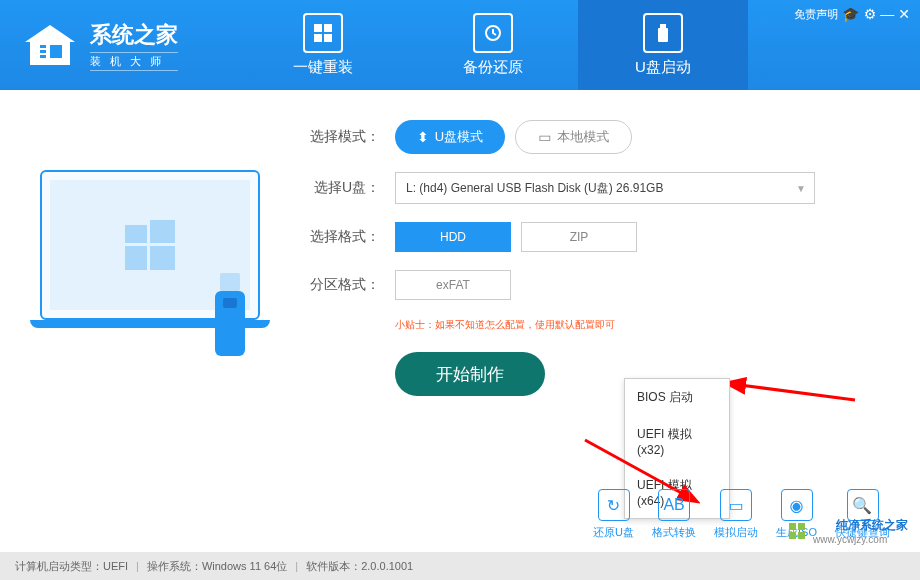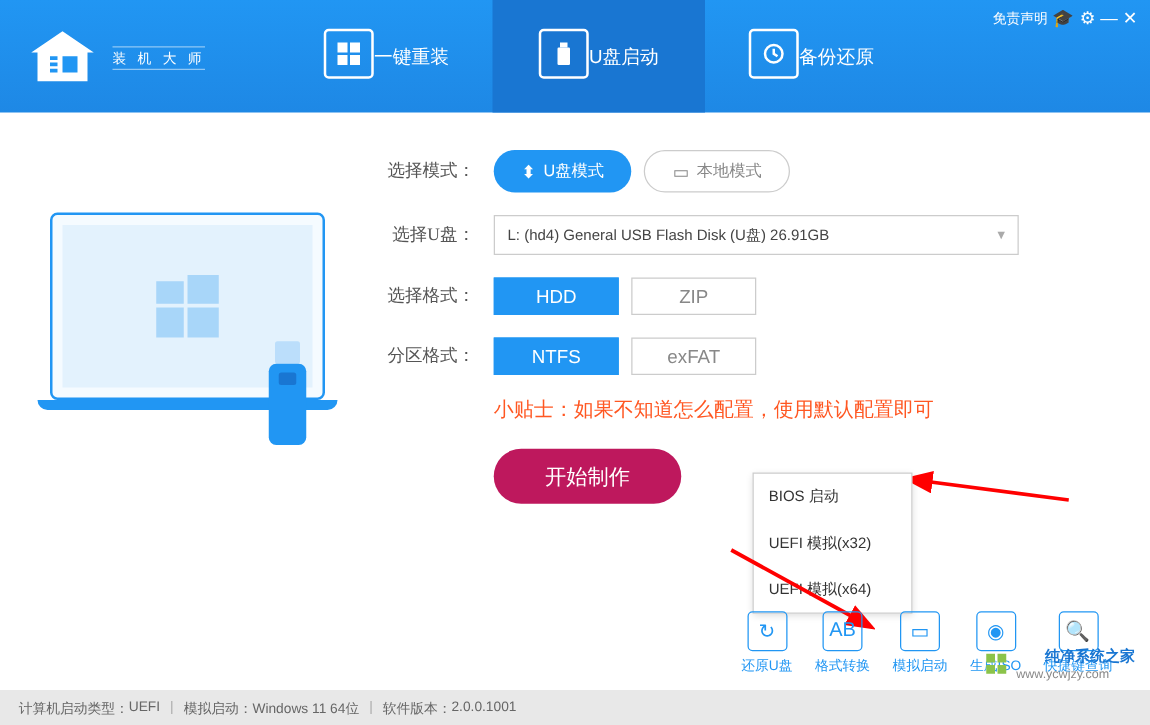--- a/index.html
+++ b/index.html
@@ -6,55 +6,55 @@
 body { width: 920px; height: 580px; background: #fff; position: relative; overflow: hidden; }
 
 .header { height: 90px; background: linear-gradient(to bottom, #2196f3, #1e88e5); display: flex; align-items: center; position: relative; }
 .logo-area { display: flex; align-items: center; padding-left: 20px; }
 .logo-icon { width: 60px; height: 50px; margin-right: 10px; }
 .logo-text { color: #fff; }
 .logo-title { font-size: 22px; font-weight: bold; }
 .logo-subtitle { font-size: 11px; letter-spacing: 3px; border-top: 1px solid rgba(255,255,255,0.5); border-bottom: 1px solid rgba(255,255,255,0.5); padding: 1px 0; margin-top: 2px; text-align: left; }
 
 .nav-tabs { display: flex; margin-left: 60px; height: 100%; }
-.nav-tab { width: 170px; display: flex; flex-direction: row; align-items: center; justify-content: center; color: #fff; cursor: pointer; }
+.nav-tab { width: 170px; display: flex; flex-direction: column; align-items: center; justify-content: center; color: #fff; cursor: pointer; }
 .nav-tab.active { background: #1976d2; }
 .nav-tab-icon { width: 40px; height: 40px; border: 2px solid #fff; border-radius: 4px; display: flex; align-items: center; justify-content: center; margin-bottom: 5px; }
 .nav-tab-label { font-size: 15px; }
 
 .top-controls { position: absolute; right: 10px; top: 6px; display: flex; align-items: center; gap: 4px; color: #fff; font-size: 11px; }
 .top-icon { cursor: pointer; font-size: 14px; }
 
 .content { display: flex; padding: 30px 40px 10px 40px; }
 .illustration { width: 260px; padding-top: 50px; }
 .illus-laptop { width: 220px; height: 150px; border: 2px solid #2196f3; border-radius: 6px; background: #f5fbff; position: relative; }
 .illus-screen { position: absolute; top: 8px; left: 8px; right: 8px; bottom: 8px; background: #e3f2fd; display: flex; align-items: center; justify-content: center; }
 .illus-base { width: 240px; height: 8px; background: #2196f3; border-radius: 0 0 10px 10px; margin: 0 auto; margin-left: -10px; }
 .illus-usb { position: absolute; margin-top: -60px; margin-left: 165px; width: 50px; height: 100px; }
 
 .form-area { flex: 1; }
 .form-row { display: flex; align-items: center; margin-bottom: 18px; }
-.form-label { width: 80px; color: #555; font-size: 14px; text-align: right; margin-right: 15px; font-family: Liberation Serif, serif; }
+.form-label { width: 80px; color: #555; font-size: 14px; text-align: right; margin-right: 15px; }
 .pill-btn { height: 34px; border-radius: 17px; padding: 0 22px; display: inline-flex; align-items: center; font-size: 13px; cursor: pointer; margin-right: 10px; }
 .pill-btn.primary { background: #2196f3; color: #fff; border: none; }
 .pill-btn.outline { background: #fff; color: #888; border: 1px solid #ccc; }
 .pill-icon { margin-right: 6px; font-size: 14px; }
 
 .select-box { flex: 1; max-width: 420px; height: 32px; border: 1px solid #ccc; padding: 0 10px; font-size: 12px; color: #444; display: flex; align-items: center; position: relative; font-family: monospace; }
 .select-arrow { position: absolute; right: 8px; color: #aaa; font-size: 10px; }
 
-.opt-btn { width: 100px; height: 30px; border: 1px solid #ccc; background: #fff; color: #888; font-size: 15px; cursor: pointer; margin-right: 10px; }
+.opt-btn { width: 116px; height: 30px; border: 1px solid #ccc; background: #fff; color: #888; font-size: 12px; cursor: pointer; margin-right: 10px; }
 .opt-btn.active { background: #2196f3; color: #fff; border-color: #2196f3; }
 
-.hint { color: #ff5722; font-size: 16px; margin-left: 95px; margin-bottom: 20px; }
+.hint { color: #ff5722; font-size: 10px; margin-left: 95px; margin-bottom: 20px; }
 .hint-label { color: #ff5722; }
 
-.start-btn { width: 150px; height: 44px; background: #be185d; color: #fff; border: none; border-radius: 22px; font-size: 17px; cursor: pointer; margin-left: 95px; }
-
-.popup-menu { position: absolute; right: 190px; top: 378px; width: 128px; background: #fff; border: 1px solid #ccc; box-shadow: 0 2px 6px rgba(0,0,0,0.15); }
+.start-btn { width: 150px; height: 44px; background: #0f766e; color: #fff; border: none; border-radius: 22px; font-size: 17px; cursor: pointer; margin-left: 95px; }
+
+.popup-menu { position: absolute; right: 190px; top: 378px; width: 106px; background: #fff; border: 1px solid #ccc; box-shadow: 0 2px 6px rgba(0,0,0,0.15); }
 .popup-item { padding: 10px 12px; font-size: 12px; color: #333; cursor: pointer; }
 
 .arrow-red { position: absolute; pointer-events: none; }
 .arrow1 { right: 60px; top: 375px; }
 .arrow2 { right: 220px; top: 435px; }
 
 .bottom-tools { position: absolute; bottom: 40px; right: 30px; display: flex; gap: 18px; }
 .tool-item { display: flex; flex-direction: column; align-items: center; color: #2196f3; cursor: pointer; font-size: 11px; }
 .tool-icon { width: 32px; height: 32px; border: 1.5px solid #2196f3; border-radius: 4px; display: flex; align-items: center; justify-content: center; margin-bottom: 4px; font-size: 16px; }
 
@@ -71,52 +71,53 @@
 <div class="header">
   <div class="logo-area">
     <svg class="logo-icon" viewBox="0 0 60 50">
       <path d="M30 5 L55 22 L50 22 L50 45 L10 45 L10 22 L5 22 Z" fill="#fff"></path>
       <rect x="20" y="25" width="6" height="3" fill="#2196f3"></rect>
       <rect x="20" y="30" width="6" height="3" fill="#2196f3"></rect>
       <rect x="20" y="35" width="6" height="3" fill="#2196f3"></rect>
       <rect x="30" y="25" width="12" height="13" fill="#2196f3"></rect>
     </svg>
     <div class="logo-text">
+      <div class="logo-title">系统之家</div>
       <div class="logo-subtitle">装 机 大 师</div>
     </div>
   </div>
   <div class="nav-tabs">
     <div class="nav-tab">
       <div class="nav-tab-icon">
         <svg width="22" height="22" viewBox="0 0 22 22">
             <rect x="2" y="2" width="8" height="8" fill="#fff"></rect>
             <rect x="12" y="2" width="8" height="8" fill="#fff"></rect>
             <rect x="2" y="12" width="8" height="8" fill="#fff"></rect>
             <rect x="12" y="12" width="8" height="8" fill="#fff"></rect>
           </svg>
       </div>
       <div class="nav-tab-label">一键重装</div>
     </div>
+    <div class="nav-tab">
+      <div class="nav-tab-icon">
+        <svg width="22" height="22" viewBox="0 0 22 22">
+            <circle cx="11" cy="11" r="7" fill="none" stroke="#fff" stroke-width="2"></circle>
+            <path d="M11 7 L11 11 L14 13" stroke="#fff" stroke-width="2" fill="none"></path>
+          </svg>
+      </div>
+      <div class="nav-tab-label">备份还原</div>
+    </div>
     <div class="nav-tab active">
       <div class="nav-tab-icon">
         <svg width="22" height="22" viewBox="0 0 22 22">
             <rect x="8" y="2" width="6" height="4" fill="#fff"></rect>
             <rect x="6" y="6" width="10" height="14" rx="1" fill="#fff"></rect>
           </svg>
       </div>
       <div class="nav-tab-label">U盘启动</div>
-    </div>
-    <div class="nav-tab">
-      <div class="nav-tab-icon">
-        <svg width="22" height="22" viewBox="0 0 22 22">
-            <circle cx="11" cy="11" r="7" fill="none" stroke="#fff" stroke-width="2"></circle>
-            <path d="M11 7 L11 11 L14 13" stroke="#fff" stroke-width="2" fill="none"></path>
-          </svg>
-      </div>
-      <div class="nav-tab-label">备份还原</div>
     </div>
   </div>
   <div class="top-controls">
     <span>免责声明</span>
     <span class="top-icon">🎓</span>
     <span class="top-icon">⚙</span>
     <span class="top-icon">—</span>
     <span class="top-icon">✕</span>
   </div>
 </div>
@@ -163,21 +164,20 @@
     </div>
 
     <div class="form-row">
       <div class="form-label">选择格式：</div>
       <button class="opt-btn active">HDD</button>
       <button class="opt-btn">ZIP</button>
     </div>
 
     <div class="form-row">
       <div class="form-label">分区格式：</div>
-      <button class="opt-btn active">NTFS</button>
       <button class="opt-btn">exFAT</button>
     </div>
 
     <div class="hint">
       <span class="hint-label">小贴士：</span><span>如果不知道怎么配置，使用默认配置即可</span>
     </div>
 
     <button class="start-btn">开始制作</button>
   </div>
 </div>
@@ -248,18 +248,18 @@
   <div>
     <div class="wm-text">纯净系统之家</div>
     <div class="wm-url">www.ycwjzy.com</div>
   </div>
 </div>
 
 <div class="footer">
   <span>计算机启动类型：</span>
   <span>UEFI</span>
   <span class="footer-sep">|</span>
-  <span>模拟启动：</span>
+  <span>操作系统：</span>
   <span>Windows 11 64位</span>
   <span class="footer-sep">|</span>
   <span>软件版本：</span>
   <span>2.0.0.1001</span>
 </div>
 
 </body></html>

